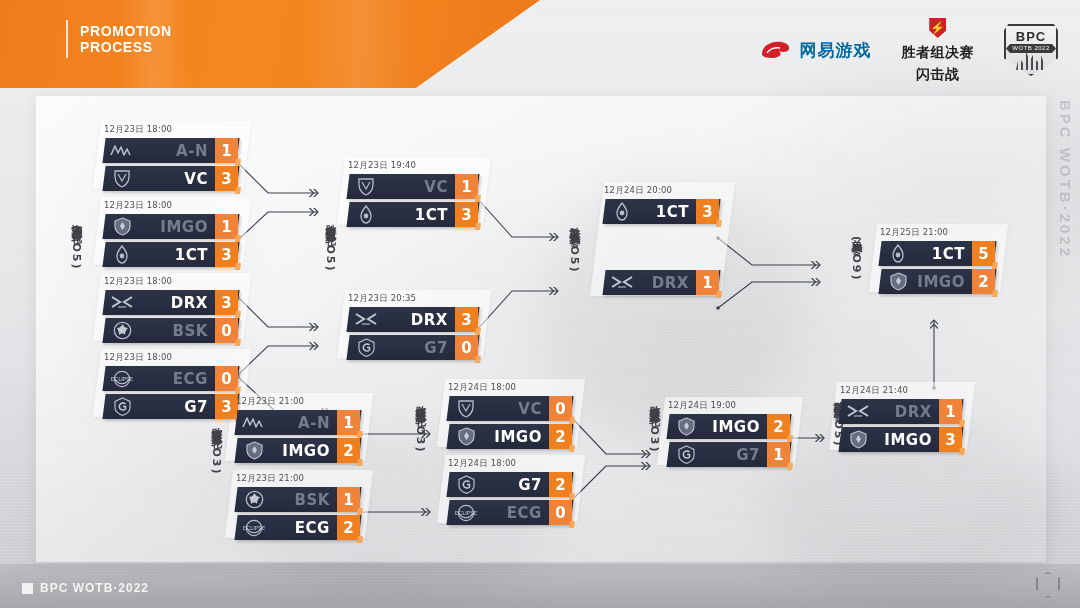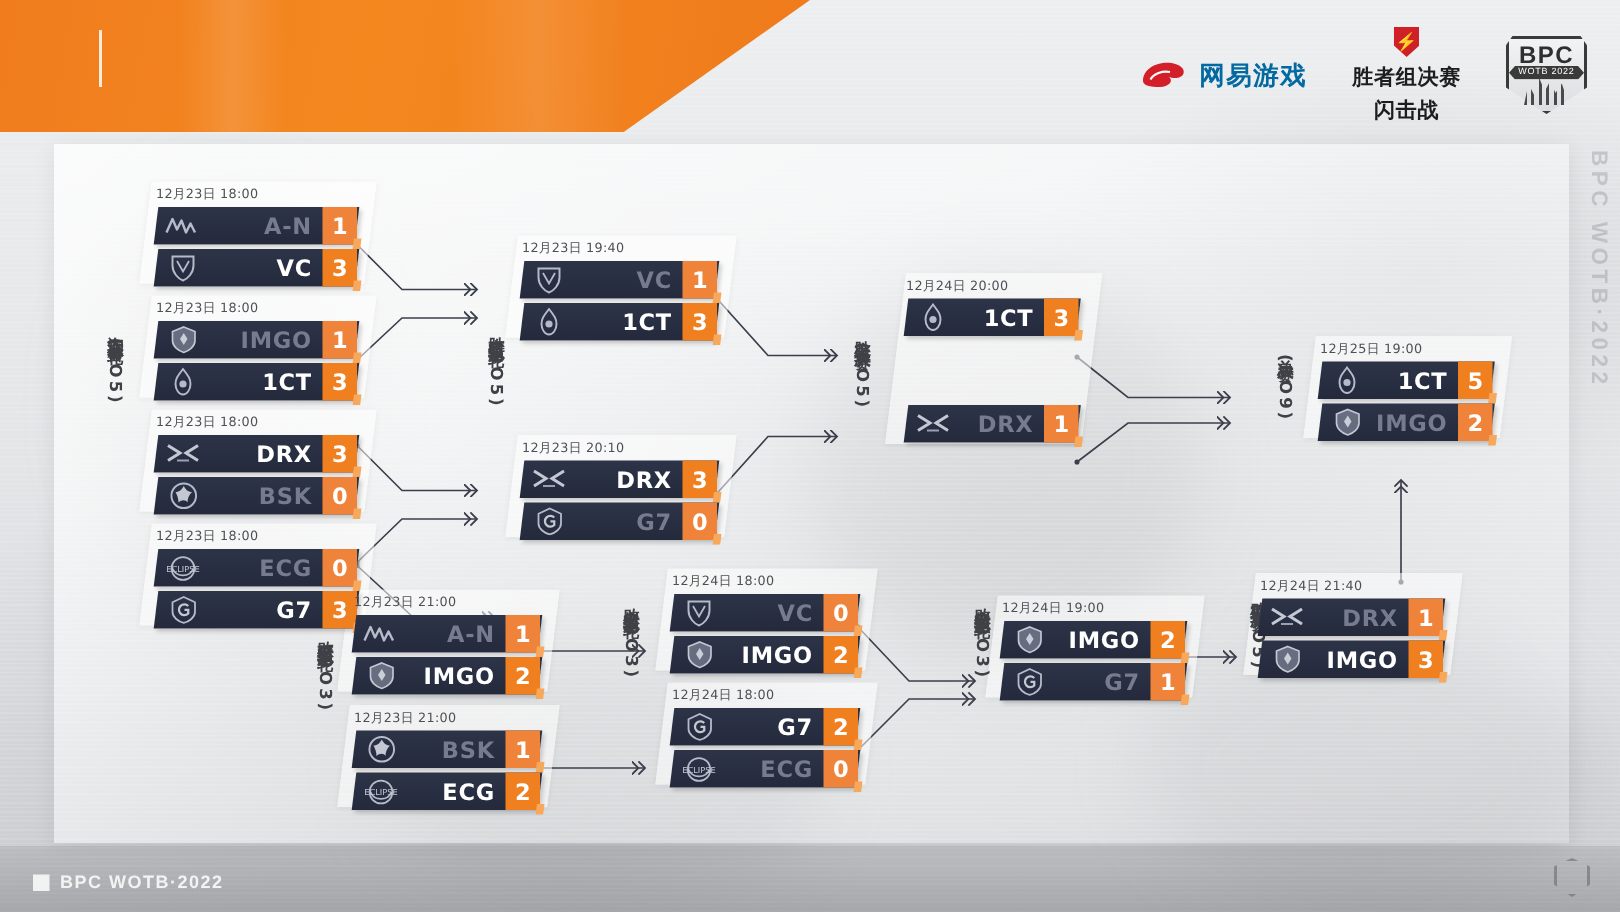--- a/index.html
+++ b/index.html
@@ -79,21 +79,21 @@
   .wot{display:flex;flex-direction:column;align-items:center;line-height:15px;}
   .wot .shield{width:17px;height:20px;background:#cf2027;
      clip-path:polygon(50% 0,100% 0,100% 62%,50% 100%,0 62%,0 0); display:flex;align-items:center;justify-content:center;}
   .wot .shield span{color:#fff;font-size:12px;font-weight:bold;}
   .wot .l1,.wot .l2{font-family:"DejaVu Sans","Liberation Sans",sans-serif;font-size:14px;font-weight:bold;color:#1d1d1d;letter-spacing:.5px;}
   .bpc-badge{width:54px;height:52px;position:relative;}
   .bpc-badge .body{position:absolute;inset:0;border:2px solid #3a3a3a;
      clip-path:polygon(8% 0,92% 0,100% 12%,100% 66%,50% 100%,0 66%,0 12%);
      background:linear-gradient(180deg,#f2f3f4,#dcdde0);}
   .bpc-badge .bpc-txt{position:absolute;top:5px;left:0;right:0;text-align:center;
-     font-size:16px;font-weight:bold;color:#2f2f2f;letter-spacing:1px;}
+     font-size:13px;font-weight:bold;color:#2f2f2f;letter-spacing:1px;}
   .bpc-badge .rib{position:absolute;top:20px;left:2px;right:2px;height:9px;background:#3a3a3a;
      clip-path:polygon(0 50%,8% 0,92% 0,100% 50%,92% 100%,8% 100%);}
   .bpc-badge .rib span{display:block;text-align:center;color:#fff;font-size:6px;line-height:9px;letter-spacing:.5px;}
   .bpc-badge .flame{position:absolute;bottom:6px;left:12px;right:12px;height:20px;
      background:repeating-linear-gradient(90deg,#4a4a4a 0 2px,transparent 2px 5px);
      clip-path:polygon(0 100%,10% 30%,22% 65%,34% 10%,46% 55%,58% 20%,70% 60%,84% 28%,100% 100%);}
 
   
   #side-wm{
     position:absolute; right:6px; top:100px;
@@ -187,20 +187,24 @@
   <div class="sheen"></div>
     <div class="sheen2"></div>
 </div>
 <div id="dots">
     <i></i>
     <i></i>
     <i></i>
   </div>
 <div id="titlewrap" style="z-index:6">
   <div id="vbar"></div>
+  <div>
+    <div id="en-title">PROMOTION</div>
+    <div id="en-title">PROCESS</div>
+  </div>
 </div>
 
 <div id="brands">
   <div class="brand">
     <div class="ne-mark">
       <svg width="34" height="24" viewBox="0 0 34 24">
         <path d="M3 16 C3 8,12 3,22 4 C28 5,31 8,30 11 C29 14,24 15,20 13 C24 16,20 20,14 20 C8 20,3 19,3 16Z" fill="#d32028"></path>
         <path d="M8 15 C10 11,16 9,21 10" stroke="#fff" stroke-width="1.4" fill="none"></path>
       </svg>
     </div>
@@ -433,21 +437,21 @@
             </svg>
           </div>
           <div class="tname">1CT</div>
           <div class="score">3</div>
           <span class="nub"></span>
         </div>
       </div>
     </div>
     <div class="match" style="left: 348px; top: 293px; width: 130px;">
       <div class="pairbg" style="left: -7px; top: -3px; width: 146px; height: 68px;"></div>
-      <div class="mtime">12月23日  20:10</div>
+      <div class="mtime">12月23日  20:35</div>
       <div class="card">
         <div class="row win">
           <div class="logo">
             <svg width="24" height="17" viewBox="0 0 24 17">
               <path d="M2 3 L10 8 L2 13" stroke="#dfe3ec" stroke-width="2" fill="none"></path>
               <path d="M22 3 L14 8 L22 13" stroke="#dfe3ec" stroke-width="2" fill="none"></path>
               <path d="M8 13 L16 13" stroke="#aeb5c6" stroke-width="1.4"></path>
             </svg>
           </div>
           <div class="tname">DRX</div>
@@ -491,21 +495,21 @@
             </svg>
           </div>
           <div class="tname">DRX</div>
           <div class="score">1</div>
           <span class="nub"></span>
         </div>
       </div>
     </div>
     <div class="match" style="left: 880px; top: 227px; width: 115px;">
       <div class="pairbg" style="left: -7px; top: -3px; width: 131px; height: 68px;"></div>
-      <div class="mtime">12月25日  19:00</div>
+      <div class="mtime">12月25日  21:00</div>
       <div class="card">
         <div class="row win">
           <div class="logo">
             <svg width="18" height="20" viewBox="0 0 18 20">
               <path d="M9 1 C12 5 14 7 14 11 C14 15 11.5 18 9 18 C6.5 18 4 15 4 11 C4 7 6 5 9 1Z" stroke="#cfd4e2" stroke-width="1.3" fill="none"></path>
               <circle cx="9" cy="11" r="2.4" fill="#cfd4e2"></circle>
             </svg>
           </div>
           <div class="tname">1CT</div>
           <div class="score">5</div>

